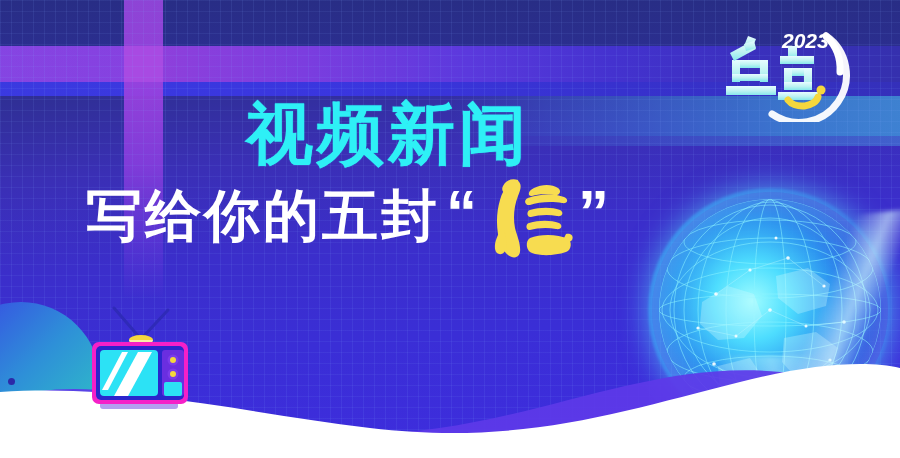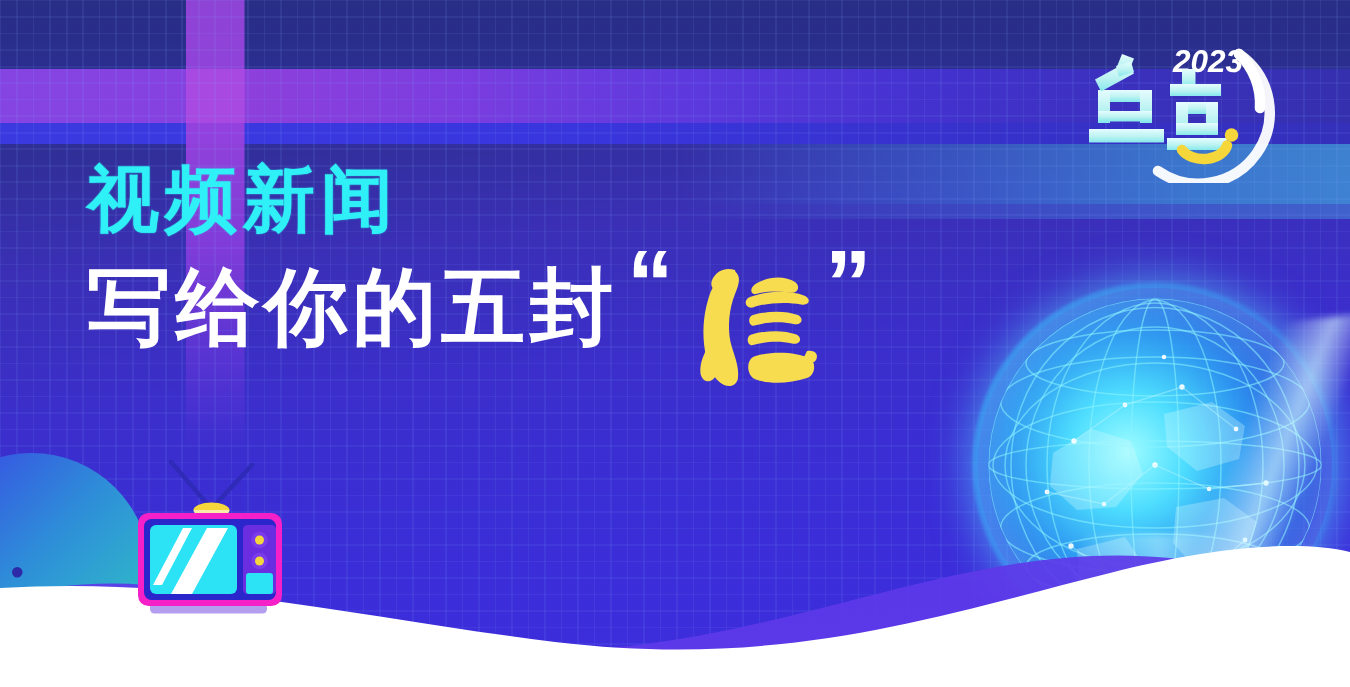--- a/index.html
+++ b/index.html
@@ -114,30 +114,32 @@
   .wave-purple,.wave-white{position:absolute;left:0;bottom:0;width:900px;}
   .wave-purple{height:120px;}
   .wave-white{height:120px;}
 
   
   .tv{position:absolute;left:88px;top:306px;width:106px;height:108px;}
 
   
   .title-block{position:absolute;left:58px;top:104px;width:660px;}
   .line1{
-    font-size:48px;line-height:60px;font-weight:700;letter-spacing:4px;
+    font-size:67px;line-height:60px;font-weight:700;letter-spacing:4px;
     color:#2ef0f6;
     text-shadow:0 0 1px #2ef0f6;
     white-space:nowrap;
+    text-align:center;
   }
   .line2{
     margin-top:10px;
-    display:flex;white-space:nowrap;
+    display:flex;align-items:center;white-space:nowrap;
     font-size:56px;line-height:62px;font-weight:700;letter-spacing:3px;
     color:#ffffff;
+    margin-left:28px;
   }
   .quote{
     color:#ffffff;font-size:62px;line-height:40px;font-weight:700;
     display:inline-block;vertical-align:top;
   }
   .quote-open{margin:0 0px 0 6px;transform:translateY(-4px);}
   .quote-close{margin:0 0 0 2px;transform:translateY(-4px);}
   .xin{display:inline-block;width:92px;height:84px;margin:0 2px;transform:translateY(2px);}
 
   

